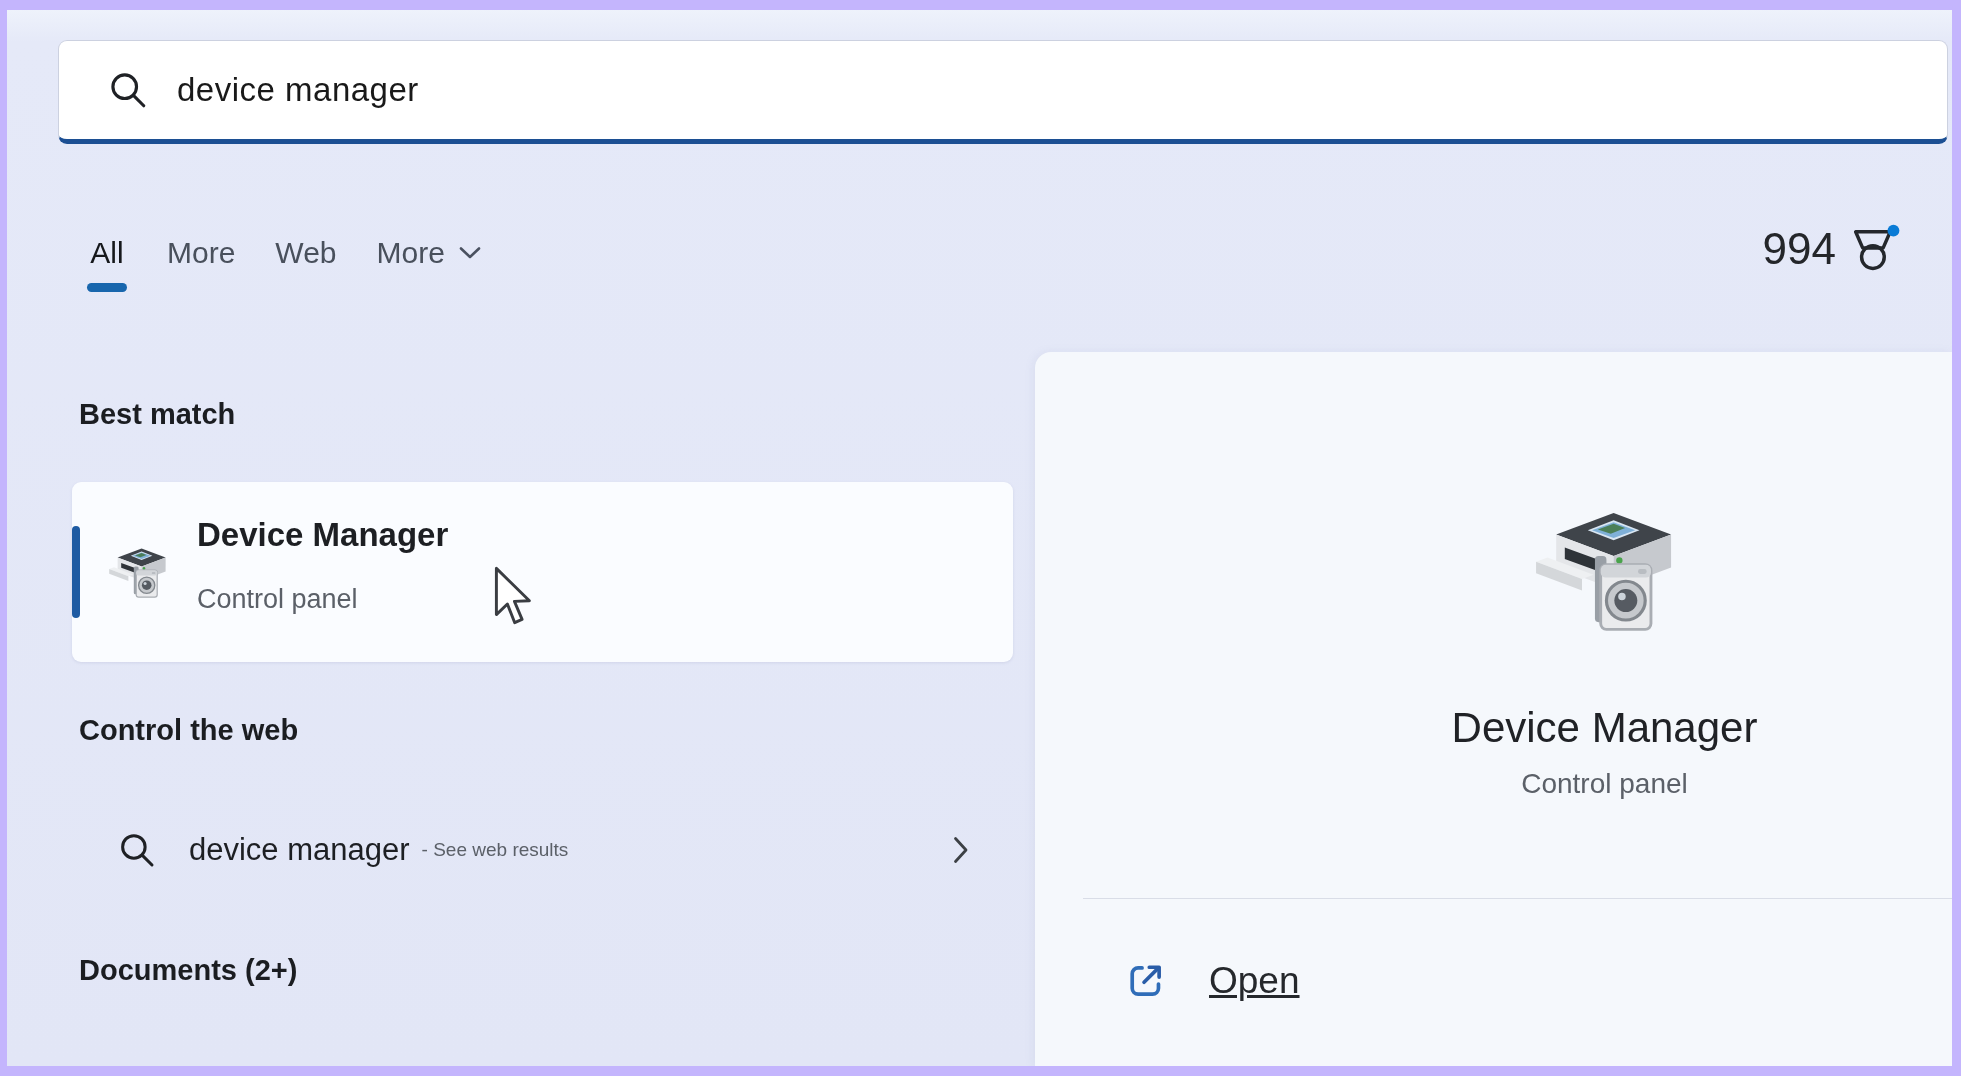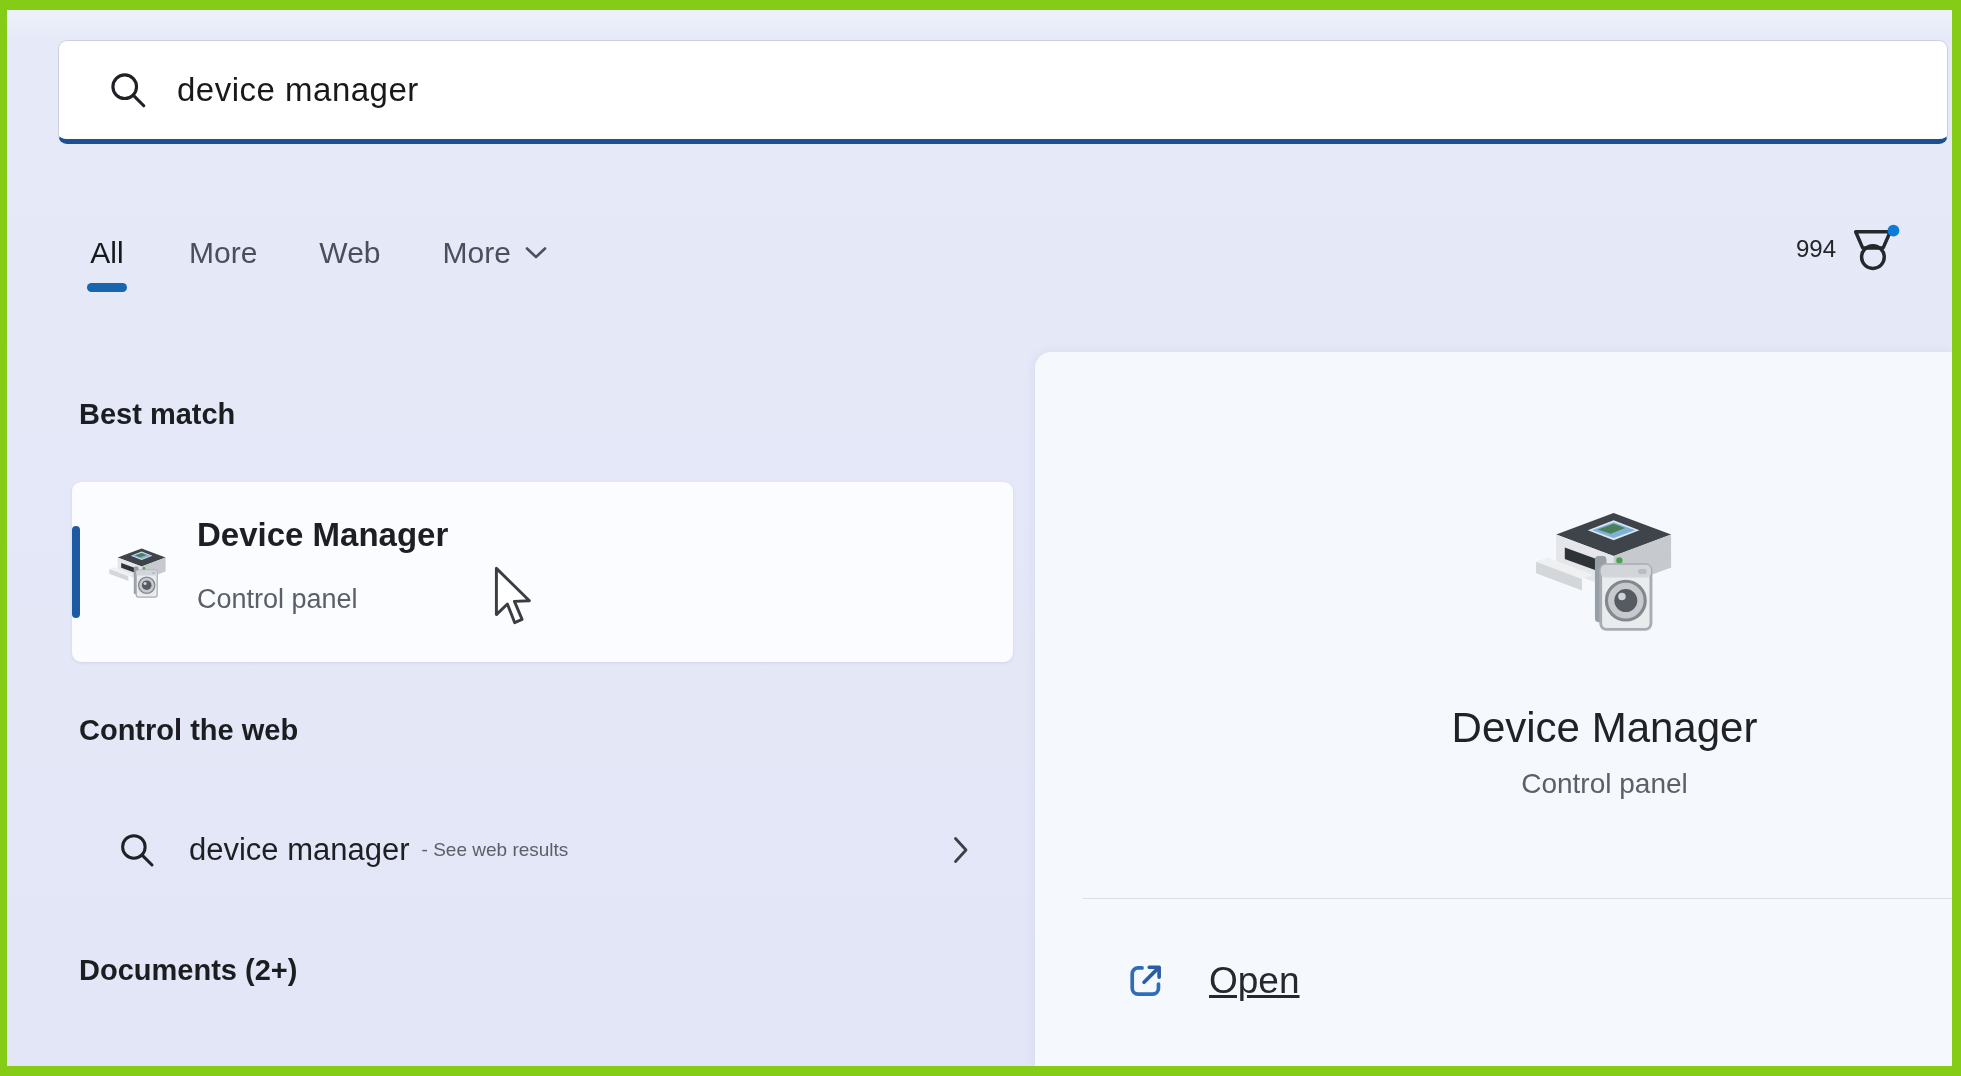--- a/index.html
+++ b/index.html
@@ -1,37 +1,37 @@
 <!DOCTYPE html>
 <html><head>
 <meta charset="utf-8">
 <style>
   html,body{margin:0;padding:0;background:#222;}
-  .screen{position:relative;width:1961px;height:1076px;background:#84cc16;overflow:hidden;
+  .screen{position:relative;width:1961px;height:1076px;background:#c4b5fd;overflow:hidden;
           font-family:"Liberation Sans","DejaVu Sans",sans-serif;}
   .panel{position:absolute;left:7px;top:10px;right:9px;bottom:10px;
          background:linear-gradient(180deg,#eef2fb 0px,#e5e9f8 32px,#e2e6f6 100%);overflow:hidden;}
 
   
   .search-bar{position:absolute;left:51px;top:30px;width:1890px;height:104px;
               background:#ffffff;border:1px solid #ccd1e0;border-bottom:5px solid #1c4f93;
               border-radius:9px;display:flex;align-items:center;box-sizing:border-box;}
   .search-bar .mag{margin-left:48px;flex:0 0 auto;}
   .search-text{margin-left:28px;font-size:33px;color:#191919;letter-spacing:.5px;}
 
   
-  .tabs{position:absolute;left:80px;top:226px;display:flex;gap:62px;align-items:flex-start;}
+  .tabs{position:absolute;left:80px;top:226px;display:flex;gap:40px;align-items:flex-start;}
   .tab{display:flex;flex-direction:column;align-items:center;cursor:default;}
   .tab-label{font-size:30px;color:#49505c;display:flex;align-items:center;gap:14px;}
   .tab.active .tab-label{color:#16181c;font-weight:500;}
   .tab-pill{width:40px;height:9px;border-radius:5px;background:#1866ad;margin-top:13px;visibility:hidden;}
   .tab.active .tab-pill{visibility:visible;}
 
   .rewards{position:absolute;right:52px;top:212px;display:flex;align-items:center;gap:12px;}
-  .rewards-points{font-size:24px;color:#24262a;text-align:right;}
+  .rewards-points{font-size:44px;color:#24262a;text-align:right;}
 
   
   .section-heading{position:absolute;left:72px;font-size:29px;font-weight:700;color:#1b1d21;}
   .h-best{top:388px;}
   .h-web{top:704px;}
   .h-docs{top:944px;}
 
   .best-card{position:absolute;left:65px;top:472px;width:941px;height:180px;border-radius:9px;
              background:#fafcff;box-shadow:0 1px 3px rgba(120,130,170,.18);}
   .best-card .accent{position:absolute;left:0;top:44px;width:8px;height:92px;border-radius:4px;background:#1d5aa2;}

